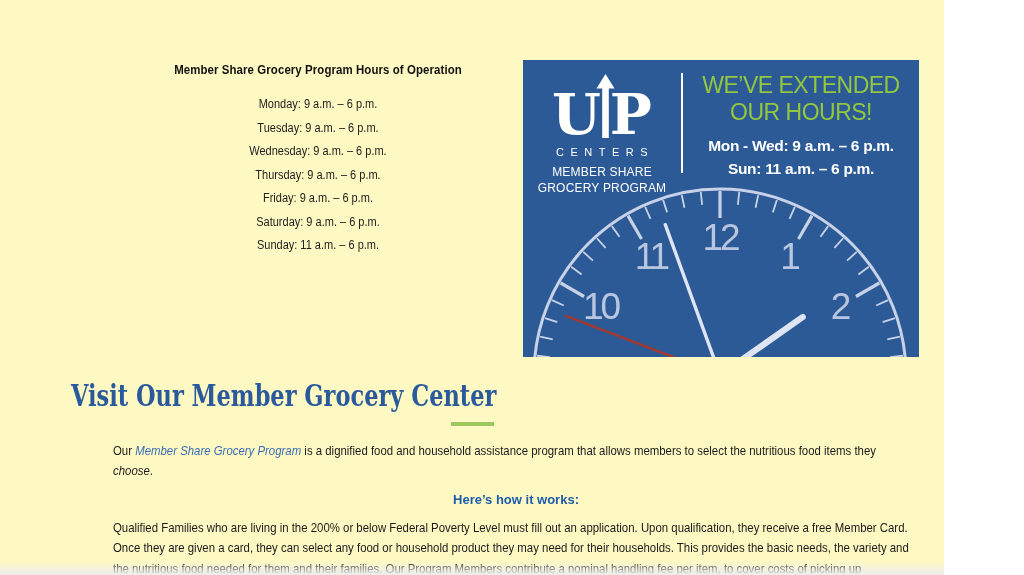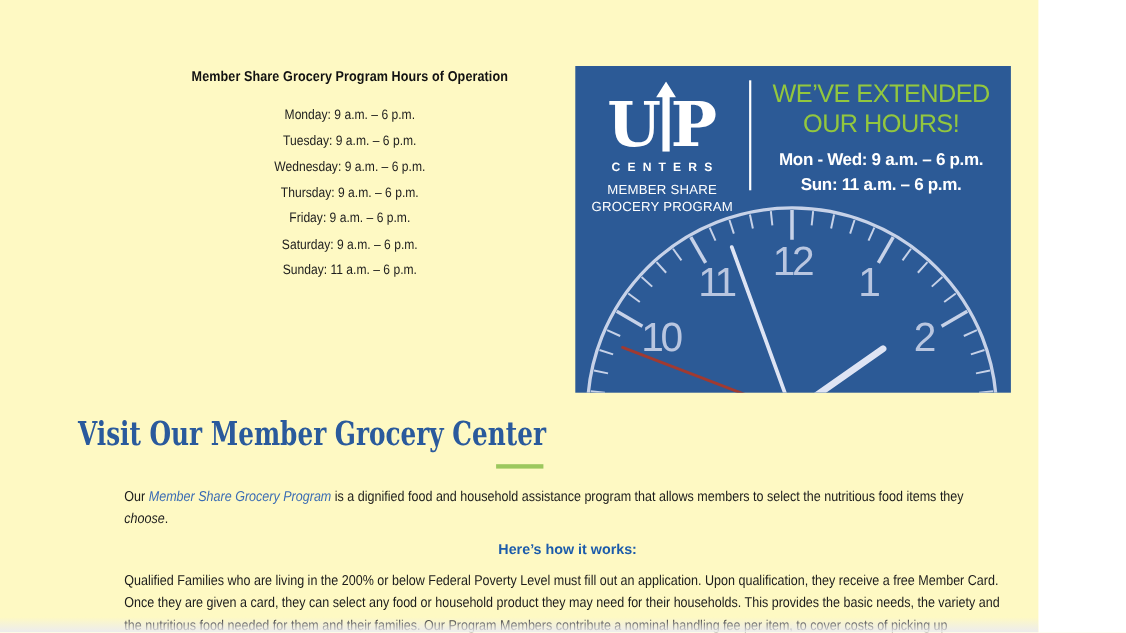--- a/index.html
+++ b/index.html
@@ -16,21 +16,21 @@
   .hours-line { font-size:12.5px; color:#1d1d1d; line-height:23.5px; }
 
   
   .banner { position:relative; width:396px; height:297px; background:#2c5a96; overflow:hidden; flex:none; }
   .clock-svg { position:absolute; left:0; top:0; width:396px; height:297px; }
   .banner-content { position:relative; z-index:1; display:flex; height:100%; }
   .banner-left { width:158px; display:flex; flex-direction:column; align-items:center; padding-top:14px; color:#fff; }
   .logo-up { display:flex; align-items:flex-end; justify-content:center;
              font-family:"DejaVu Serif", serif; font-weight:bold; font-size:56px; line-height:0.78; color:#fff; }
   .logo-arrow { margin:0 -5px -1px -5px; }
-  .logo-centers { font-size:11px; font-weight:bold; letter-spacing:6.5px; margin:9px 0 0 6px; }
+  .logo-centers { font-size:11px; font-weight:normal; letter-spacing:6.5px; margin:9px 0 0 6px; }
   .logo-sub { font-size:12px; font-weight:normal; line-height:15px; letter-spacing:0.2px; margin-top:1px; }
   .logo-sub.first { margin-top:7px; }
   .banner-divider { width:2px; height:100px; background:#fff; margin-top:13px; flex:none; }
   .banner-right { flex:1; display:flex; flex-direction:column; align-items:center; padding-top:12px; }
   .headline-line { font-size:23px; font-weight:normal; letter-spacing:-0.5px; line-height:27px; color:#93c73e; text-align:right; }
   .banner-hours { margin-top:9px; text-align:center; }
   .banner-hours-line { font-size:15.5px; font-weight:bold; letter-spacing:-0.3px; line-height:22.5px; color:#fff; }
 
   
   .title-section { margin-top:22px; text-align:left; }

